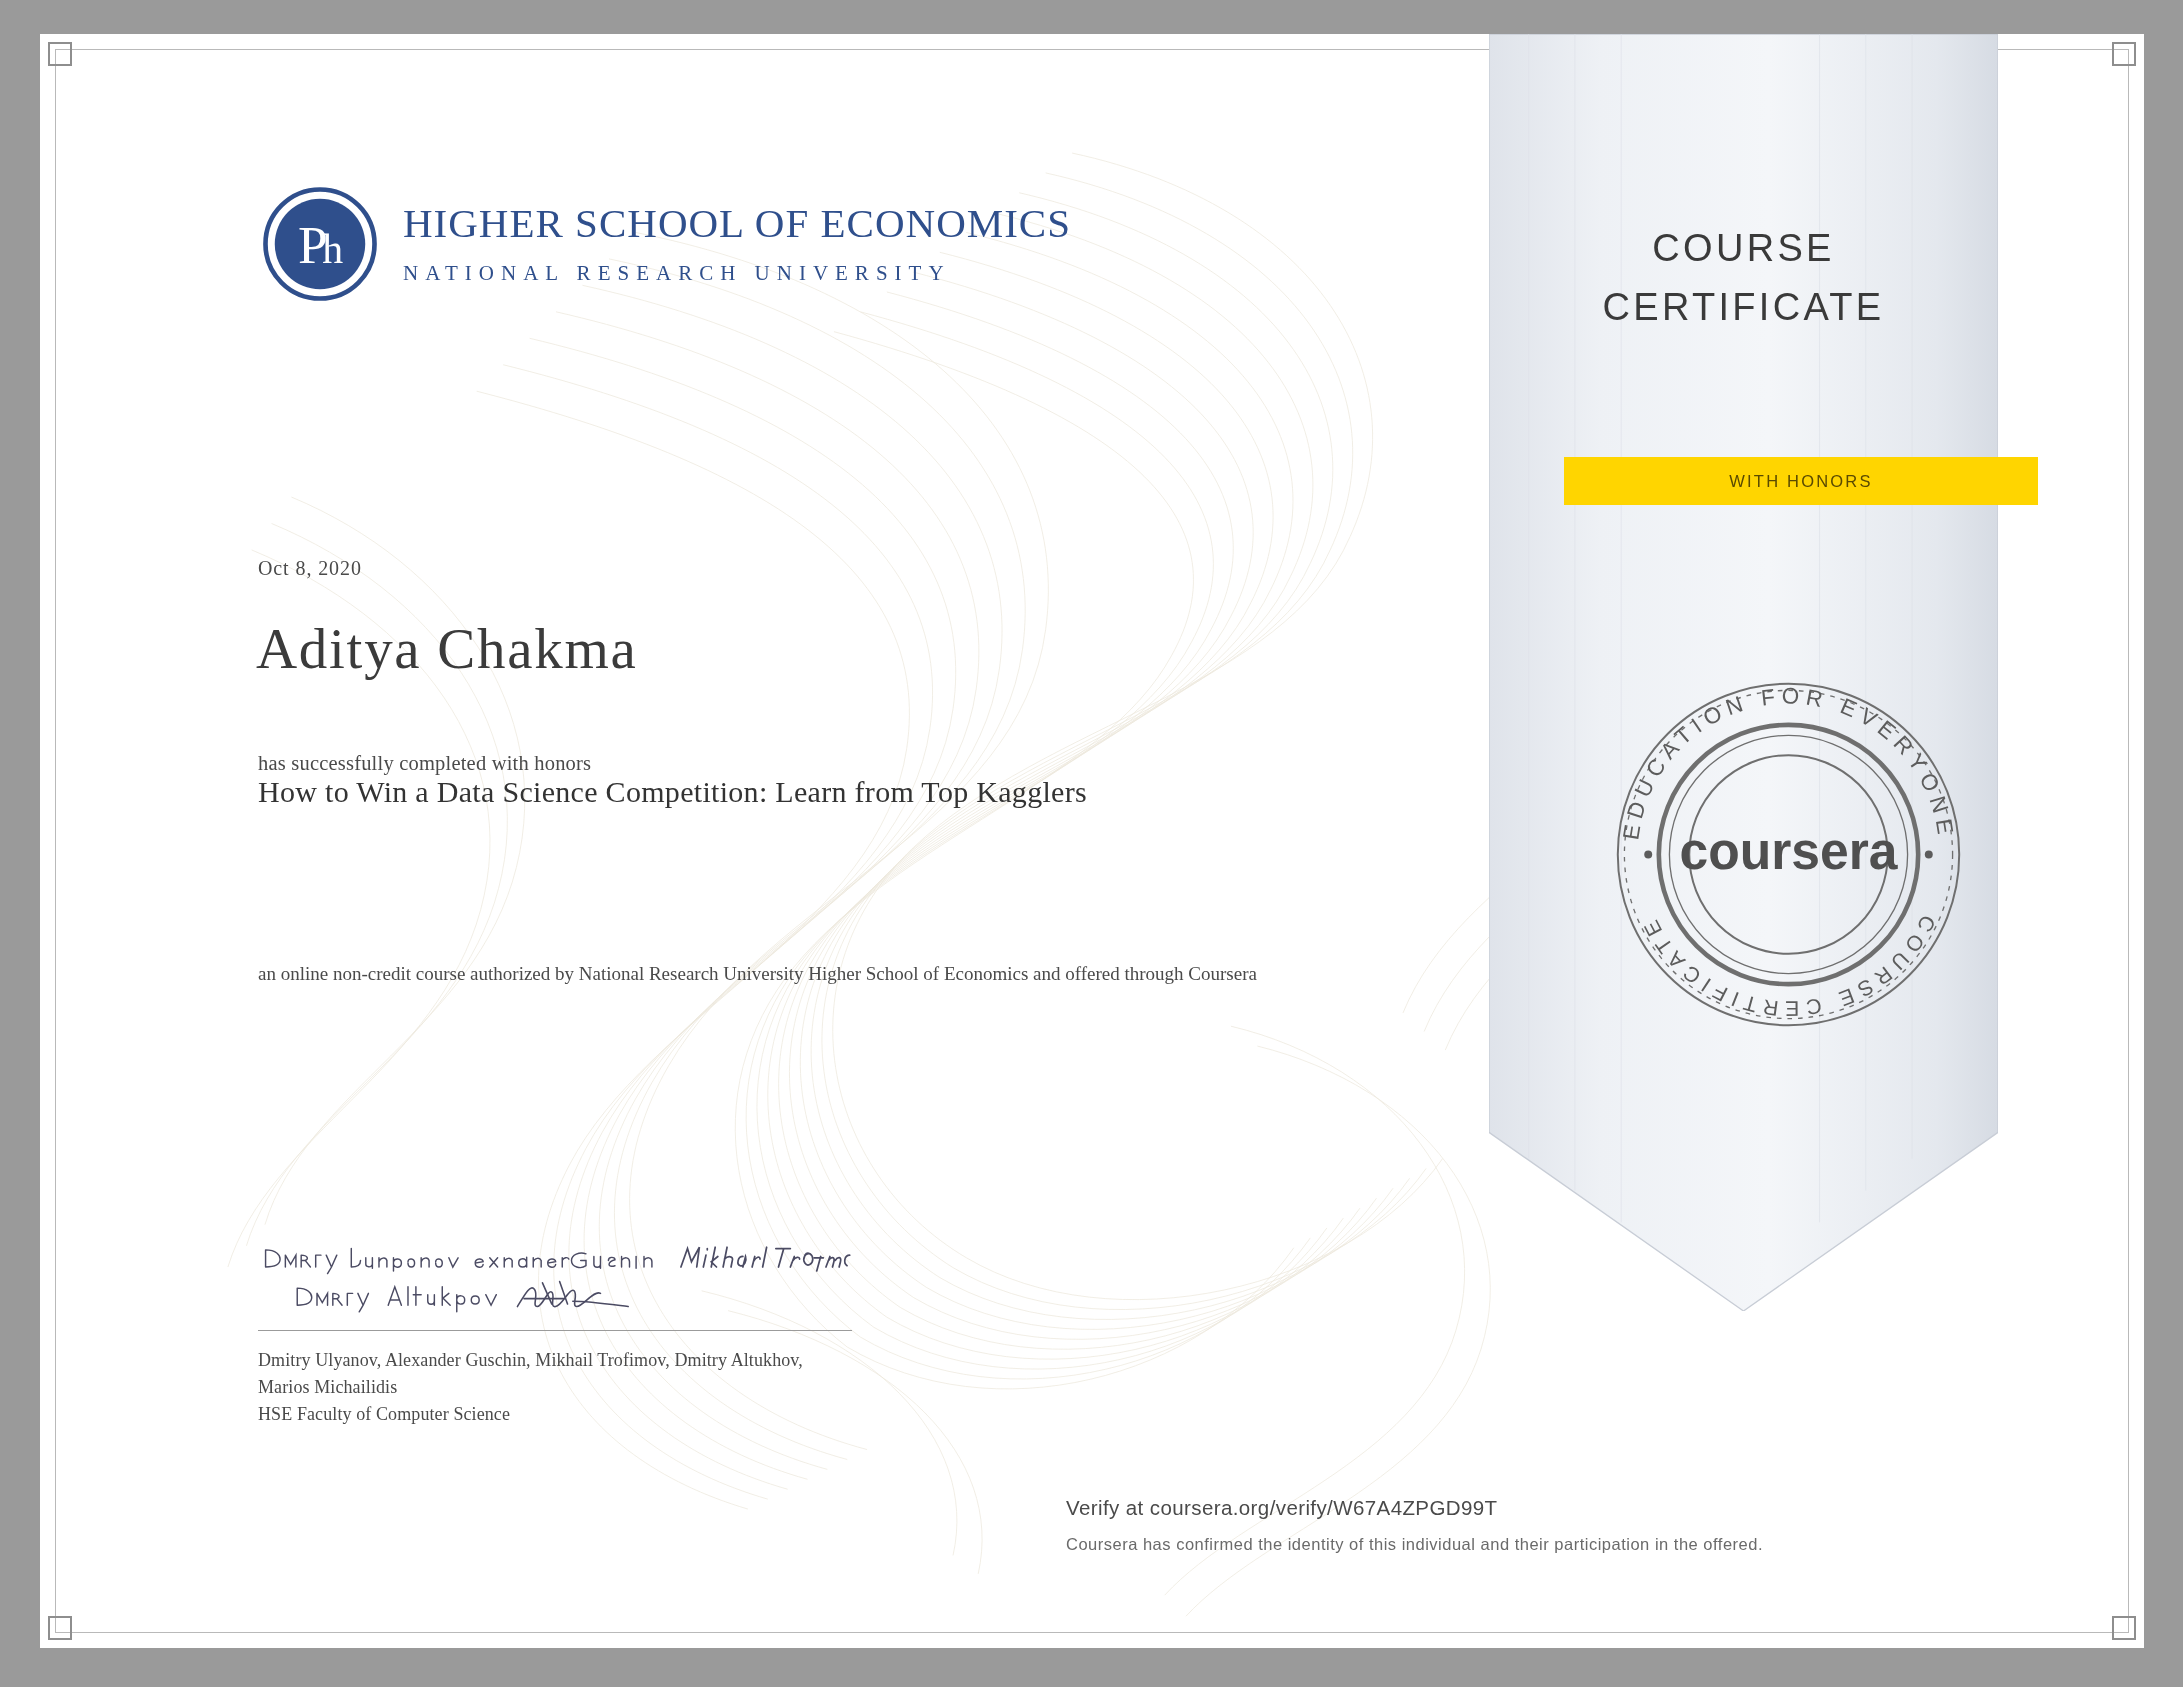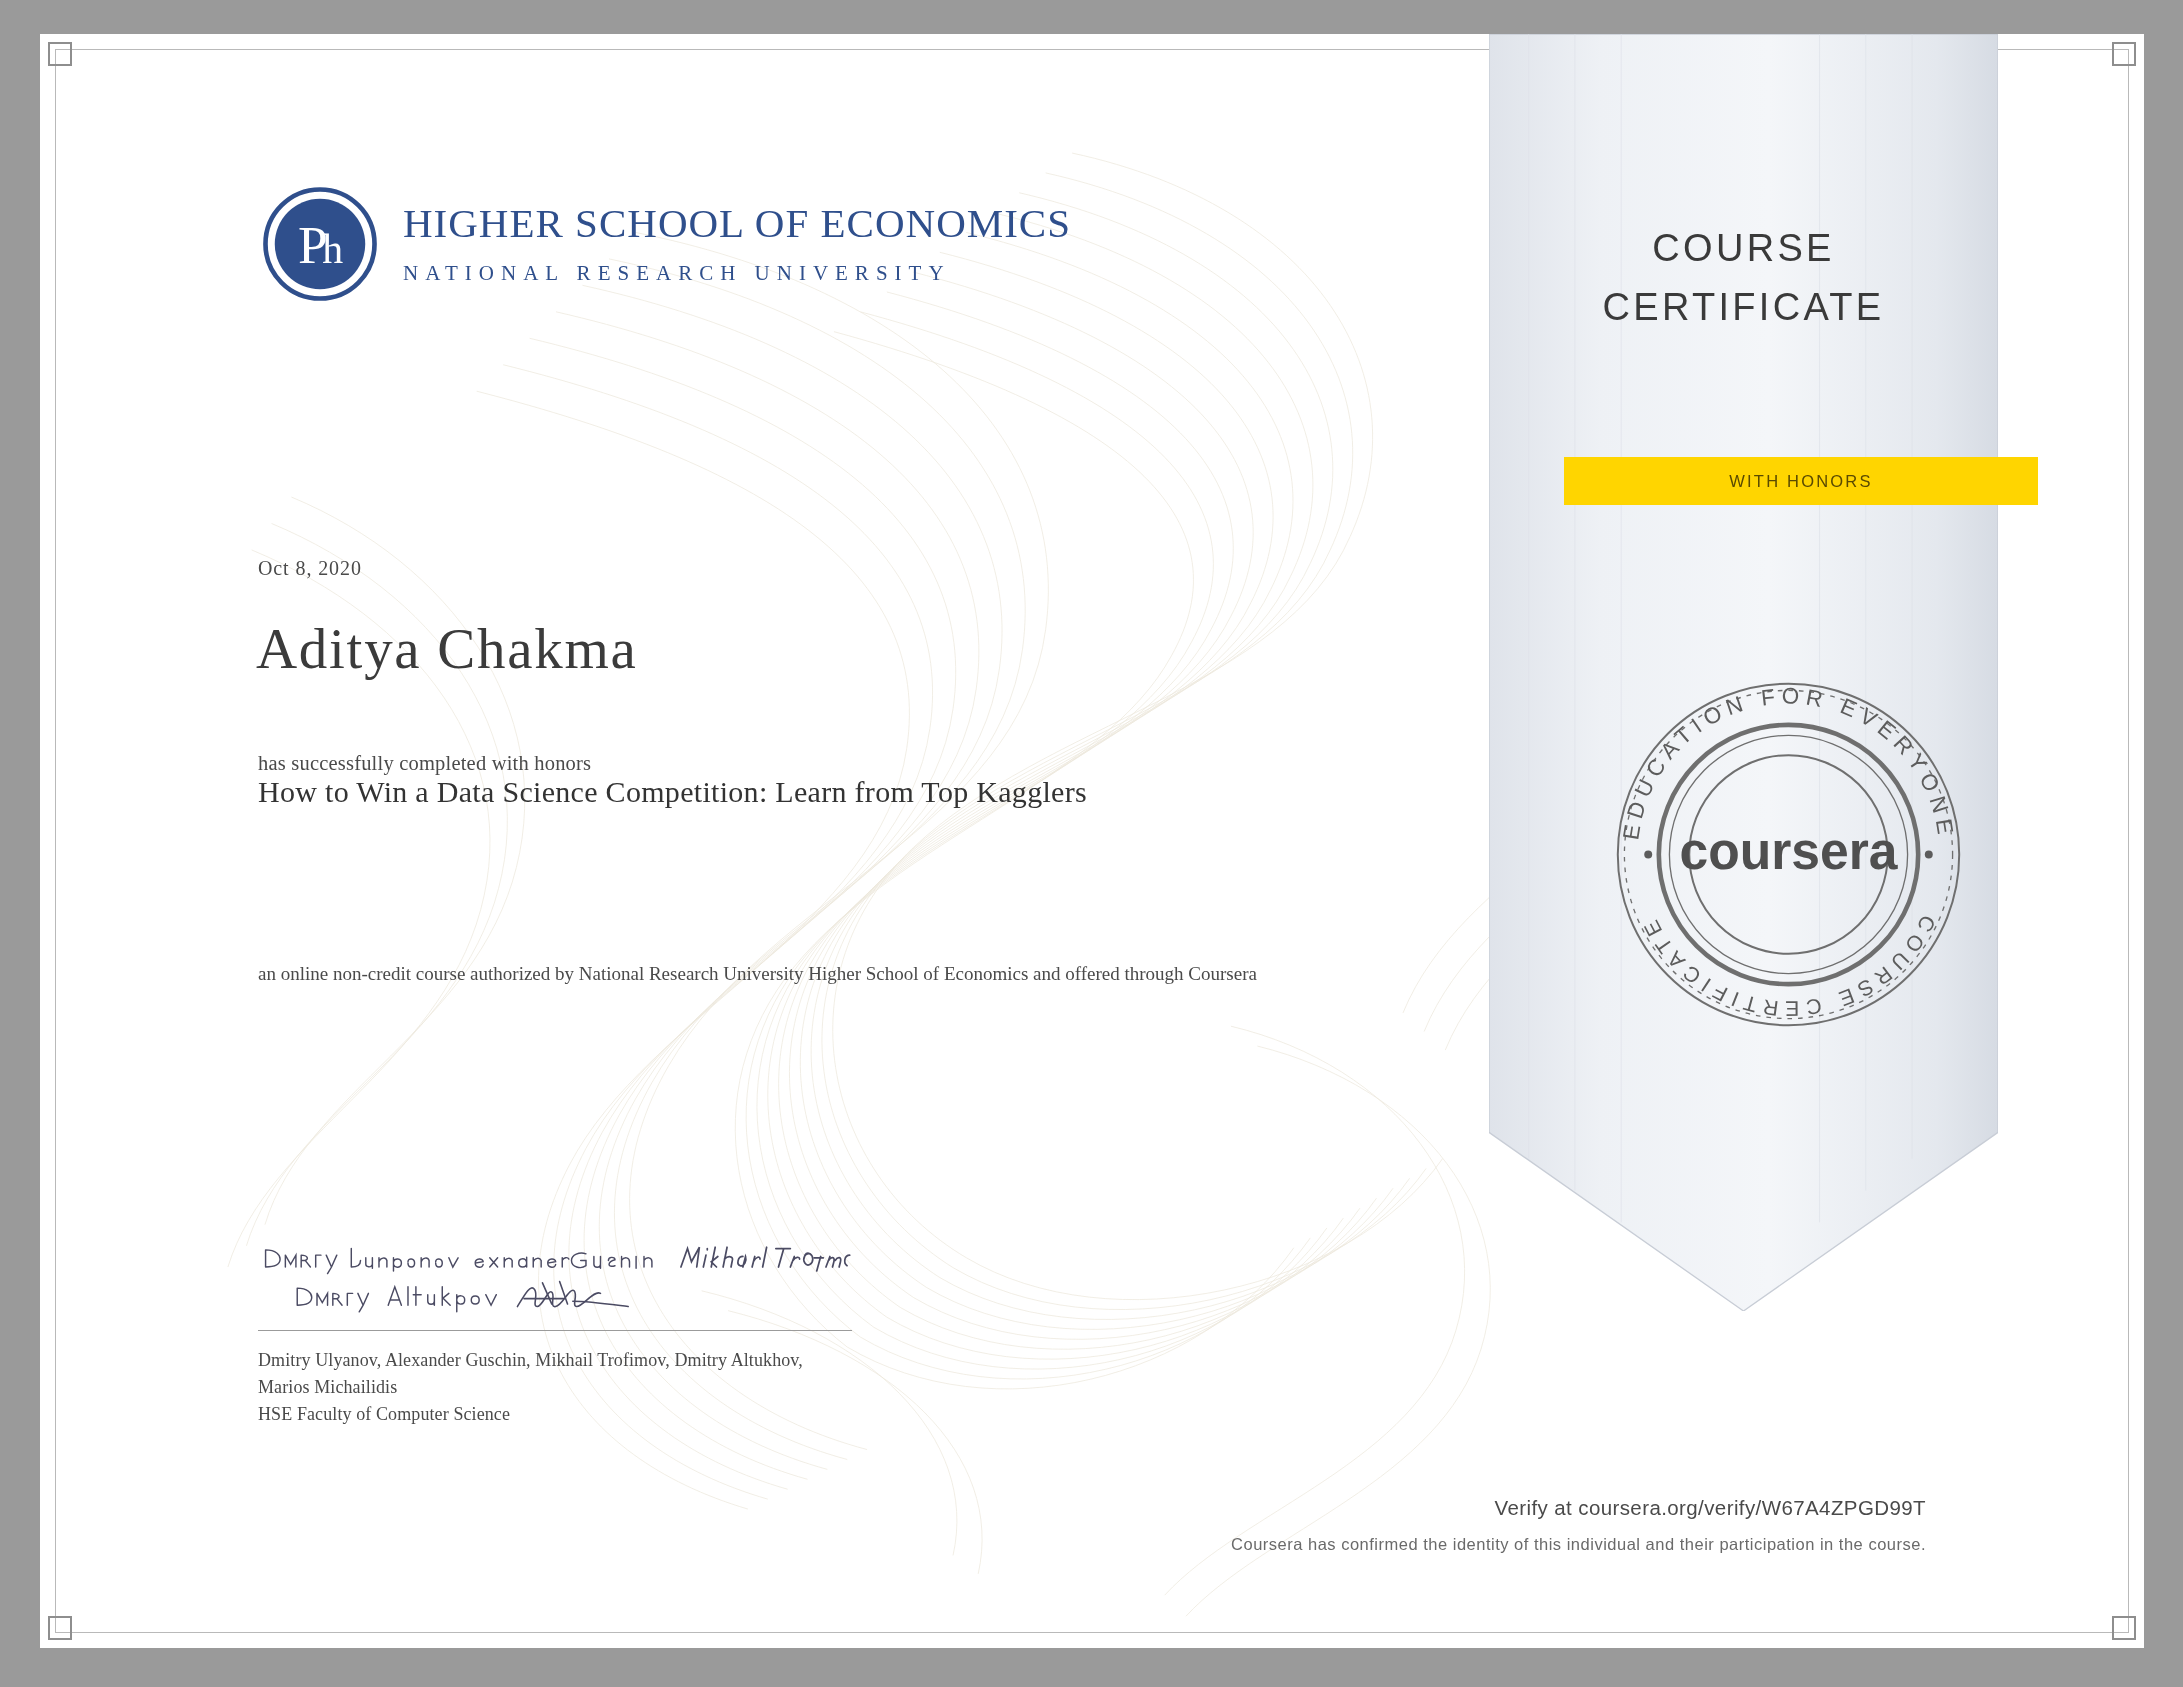--- a/index.html
+++ b/index.html
@@ -223,21 +223,20 @@
     width: 397px;
     height: 397px;
   }
 
   
   .verify {
     position: absolute;
     right: 218px;
     top: 1462px;
     width: 860px;
-    text-align: right;
     font-family: "Liberation Sans", sans-serif;
   }
   .verify-line {
     font-size: 20.5px;
     letter-spacing: 0.4px;
     color: #4a4a4a;
   }
   .verify-note {
     margin-top: 12px;
     font-size: 16.5px;
@@ -435,18 +434,18 @@
           <textPath href="#arcBottom" startOffset="50%" text-anchor="middle">COURSE CERTIFICATE</textPath>
         </text>
         <circle cx="88" cy="300" r="6" fill="#5c5c5c"></circle>
         <circle cx="512" cy="300" r="6" fill="#5c5c5c"></circle>
         <text x="300" y="322" text-anchor="middle" font-family="Liberation Sans, sans-serif" font-size="78" font-weight="bold" fill="#4f4f4f">coursera</text>
       </svg>
     </div>
 
     <div class="verify">
       <div class="verify-line">Verify at coursera.org/verify/W67A4ZPGD99T</div>
-      <div class="verify-note">Coursera has confirmed the identity of this individual and their participation in the course.</div>
+      <div class="verify-note">Coursera has confirmed the identity of this individual and their participation in the offered.</div>
     </div>
 
   </div>
 </div>
 
 
 </body></html>

